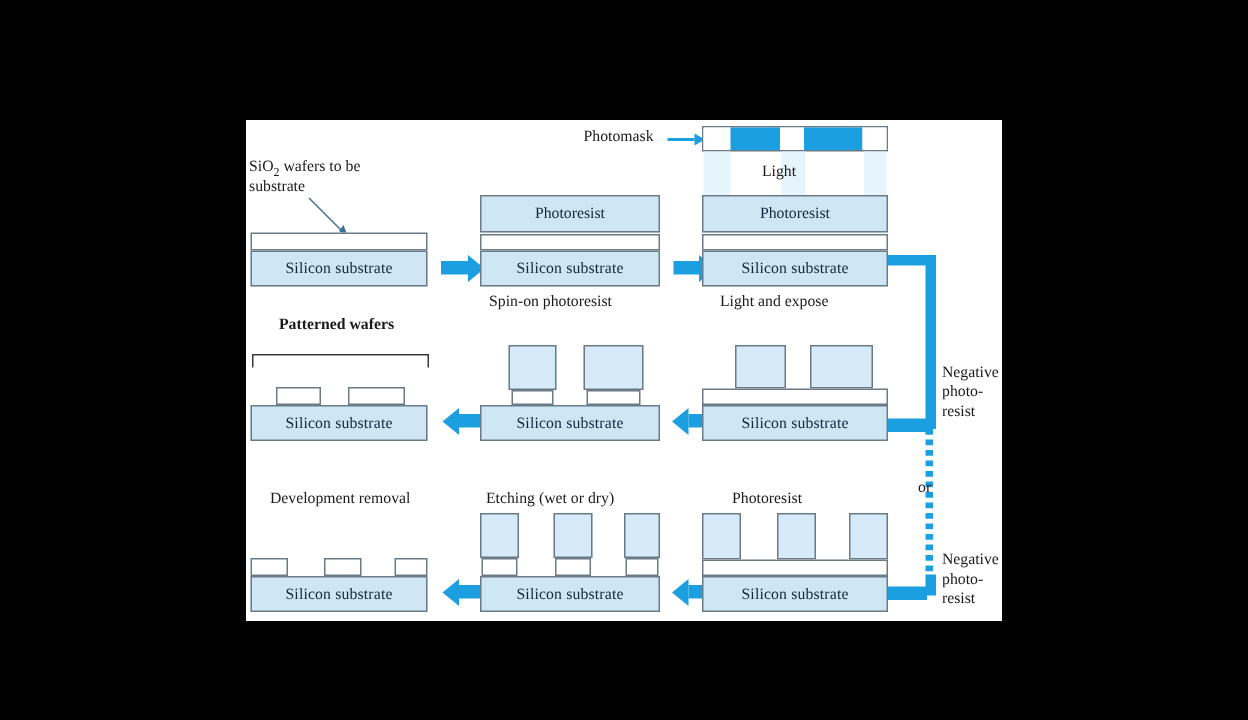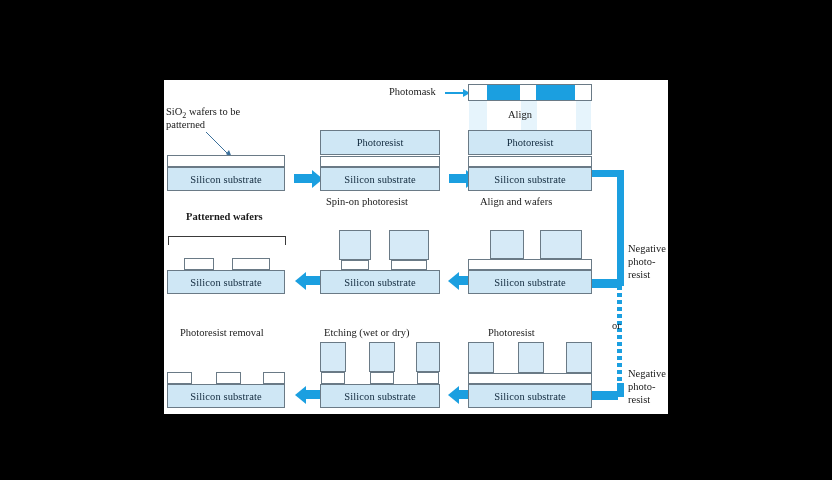--- a/index.html
+++ b/index.html
@@ -45,21 +45,21 @@
 </style>
 </head>
 <body>
 
 <div id="stage">
   <div id="sheet">
 
     <div class="lbl" style="left:2px;top:26px;">
       <span>SiO</span><sub style="font-size:8px;">2</sub><span> wafers to be</span>
     </div>
-    <div class="lbl" style="left:2px;top:39px;">patterned</div>
+    <div class="lbl" style="left:2px;top:39px;">substrate</div>
     <svg class="leader" style="left:40px;top:50px;width:40px;height:34px;">
       <line x1="2" y1="2" x2="28" y2="28" stroke="#3a6f9a" stroke-width="1"></line>
       <polygon points="28,28 22,24 25,20" fill="#3a6f9a"></polygon>
     </svg>
 
     <div class="stack">
       <div class="ox" style="left:3px;top:75px;width:118px;height:12px;"></div>
       <div class="sub" style="left:3px;top:87px;width:118px;height:24px;">Silicon substrate</div>
     </div>
 
@@ -81,28 +81,28 @@
       <div class="seg cl" style="width:18px;"></div>
       <div class="seg op" style="width:34px;"></div>
       <div class="seg cl" style="width:16px;"></div>
       <div class="seg op" style="width:40px;"></div>
       <div class="seg cl" style="width:16px;"></div>
     </div>
 
     <div class="beam" style="left:305px;top:21px;width:18px;height:29px;"></div>
     <div class="beam" style="left:357px;top:21px;width:16px;height:29px;"></div>
     <div class="beam" style="left:412px;top:21px;width:15px;height:29px;"></div>
-    <div class="lbl" style="left:344px;top:29px;">Align</div>
+    <div class="lbl" style="left:344px;top:29px;">Light</div>
 
     <div class="stack">
       <div class="pr" style="left:304px;top:50px;width:124px;height:25px;">Photoresist</div>
       <div class="ox" style="left:304px;top:76px;width:124px;height:11px;"></div>
       <div class="sub" style="left:304px;top:87px;width:124px;height:24px;">Silicon substrate</div>
     </div>
-    <div class="lbl" style="left:316px;top:116px;">Align and wafers</div>
+    <div class="lbl" style="left:316px;top:116px;">Light and expose</div>
 
     <div class="conn" style="left:428px;top:90px;width:32px;height:7px;"></div>
     <div class="conn" style="left:453px;top:90px;width:7px;height:116px;"></div>
     <div class="arrow l" style="left:424px;top:199px;width:30px;"></div>
 
     <div class="conndot" style="left:453px;top:206px;height:97px;"></div>
     <div class="conn" style="left:453px;top:303px;width:7px;height:14px;"></div>
     <div class="arrow l" style="left:424px;top:311px;width:30px;"></div>
 
     <div class="lbl wrap" style="left:464px;top:162px;width:40px;line-height:13px;">
@@ -138,21 +138,21 @@
 
     <div class="arrow l" style="left:295px;top:196px;width:18px;"></div>
 
     <div class="stack">
       <div class="blkb" style="left:326px;top:150px;width:34px;height:29px;"></div>
       <div class="blkb" style="left:376px;top:150px;width:42px;height:29px;"></div>
       <div class="ox" style="left:304px;top:179px;width:124px;height:11px;"></div>
       <div class="sub" style="left:304px;top:190px;width:124px;height:24px;">Silicon substrate</div>
     </div>
 
-    <div class="lbl" style="left:16px;top:247px;">Photoresist removal</div>
+    <div class="lbl" style="left:16px;top:247px;">Development removal</div>
     <div class="lbl" style="left:160px;top:247px;">Etching (wet or dry)</div>
     <div class="lbl" style="left:324px;top:247px;">Photoresist</div>
 
     <div class="stack">
       <div class="blk" style="left:3px;top:292px;width:25px;height:12px;"></div>
       <div class="blk" style="left:52px;top:292px;width:25px;height:12px;"></div>
       <div class="blk" style="left:99px;top:292px;width:22px;height:12px;"></div>
       <div class="sub" style="left:3px;top:304px;width:118px;height:24px;">Silicon substrate</div>
     </div>
 

